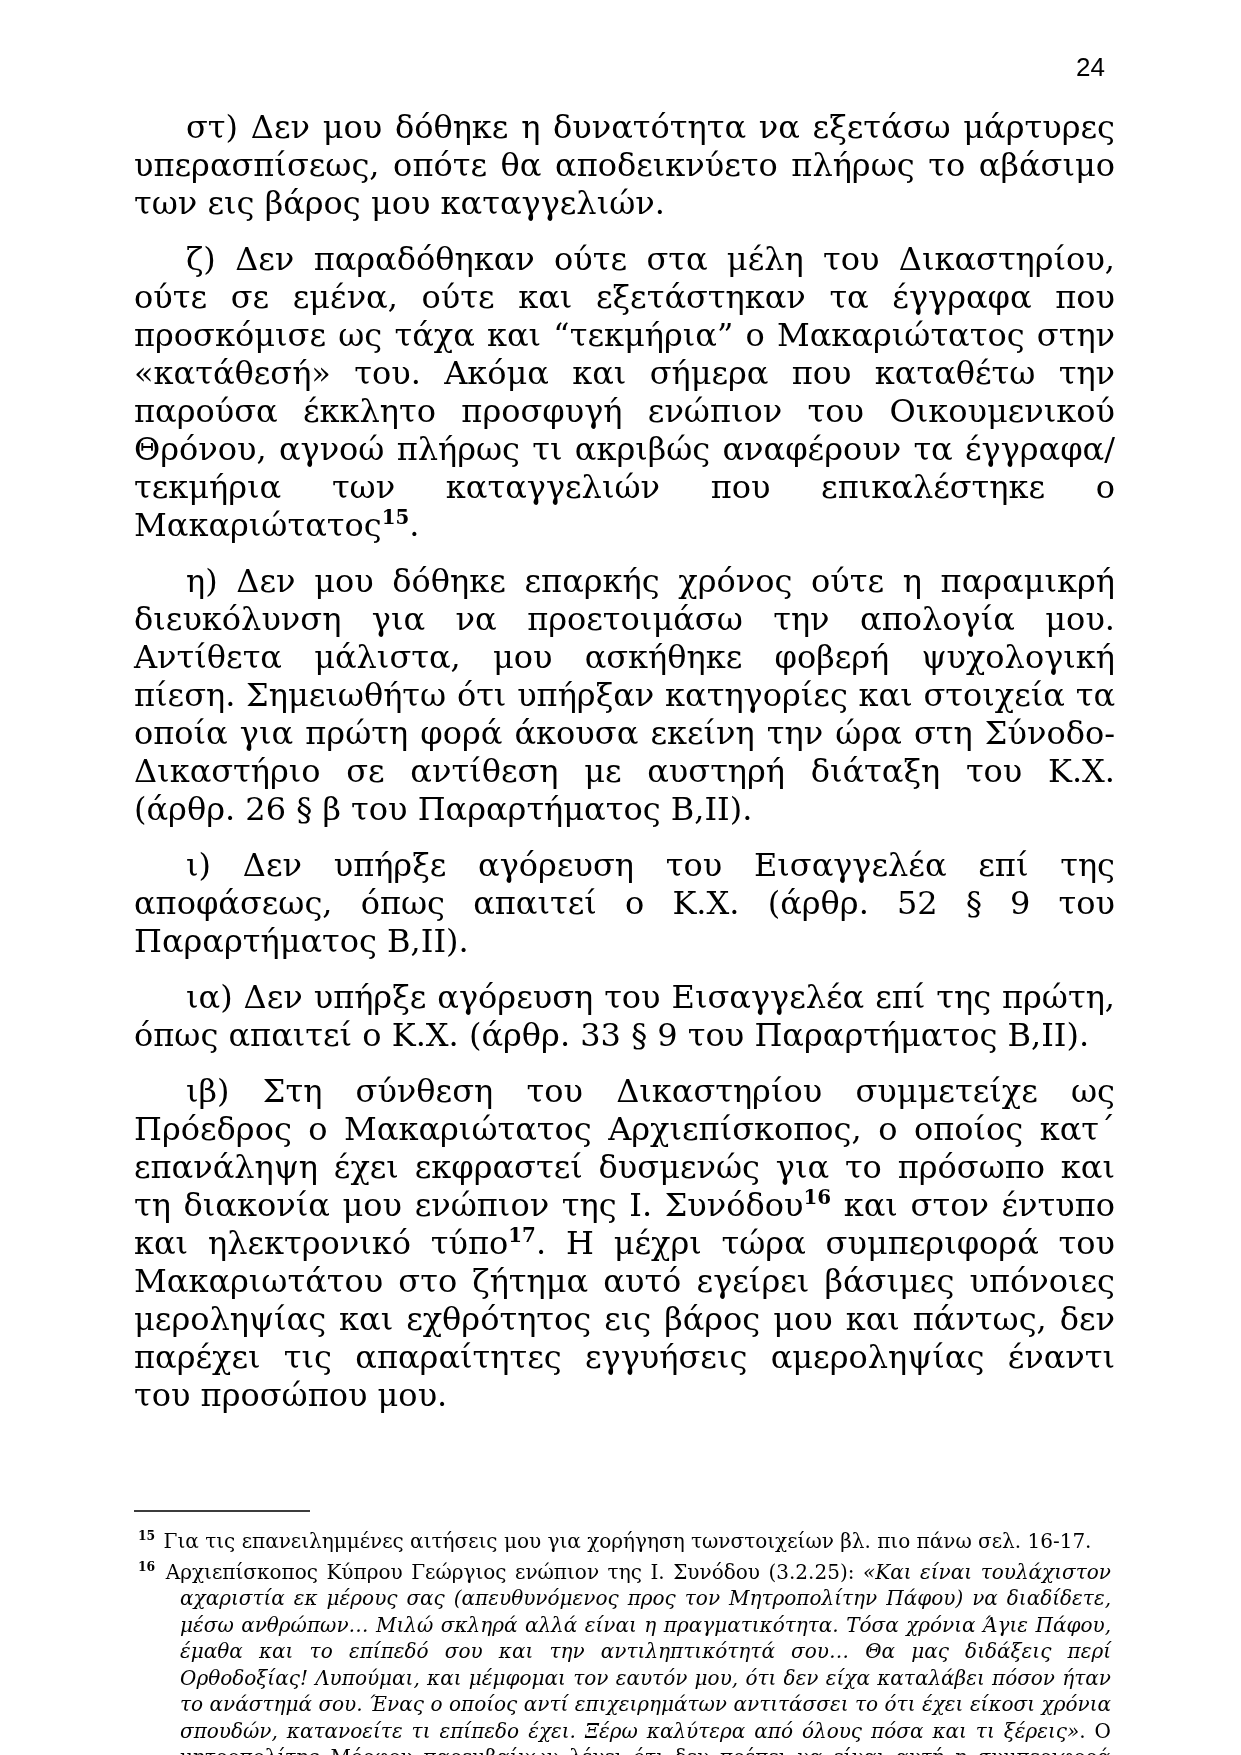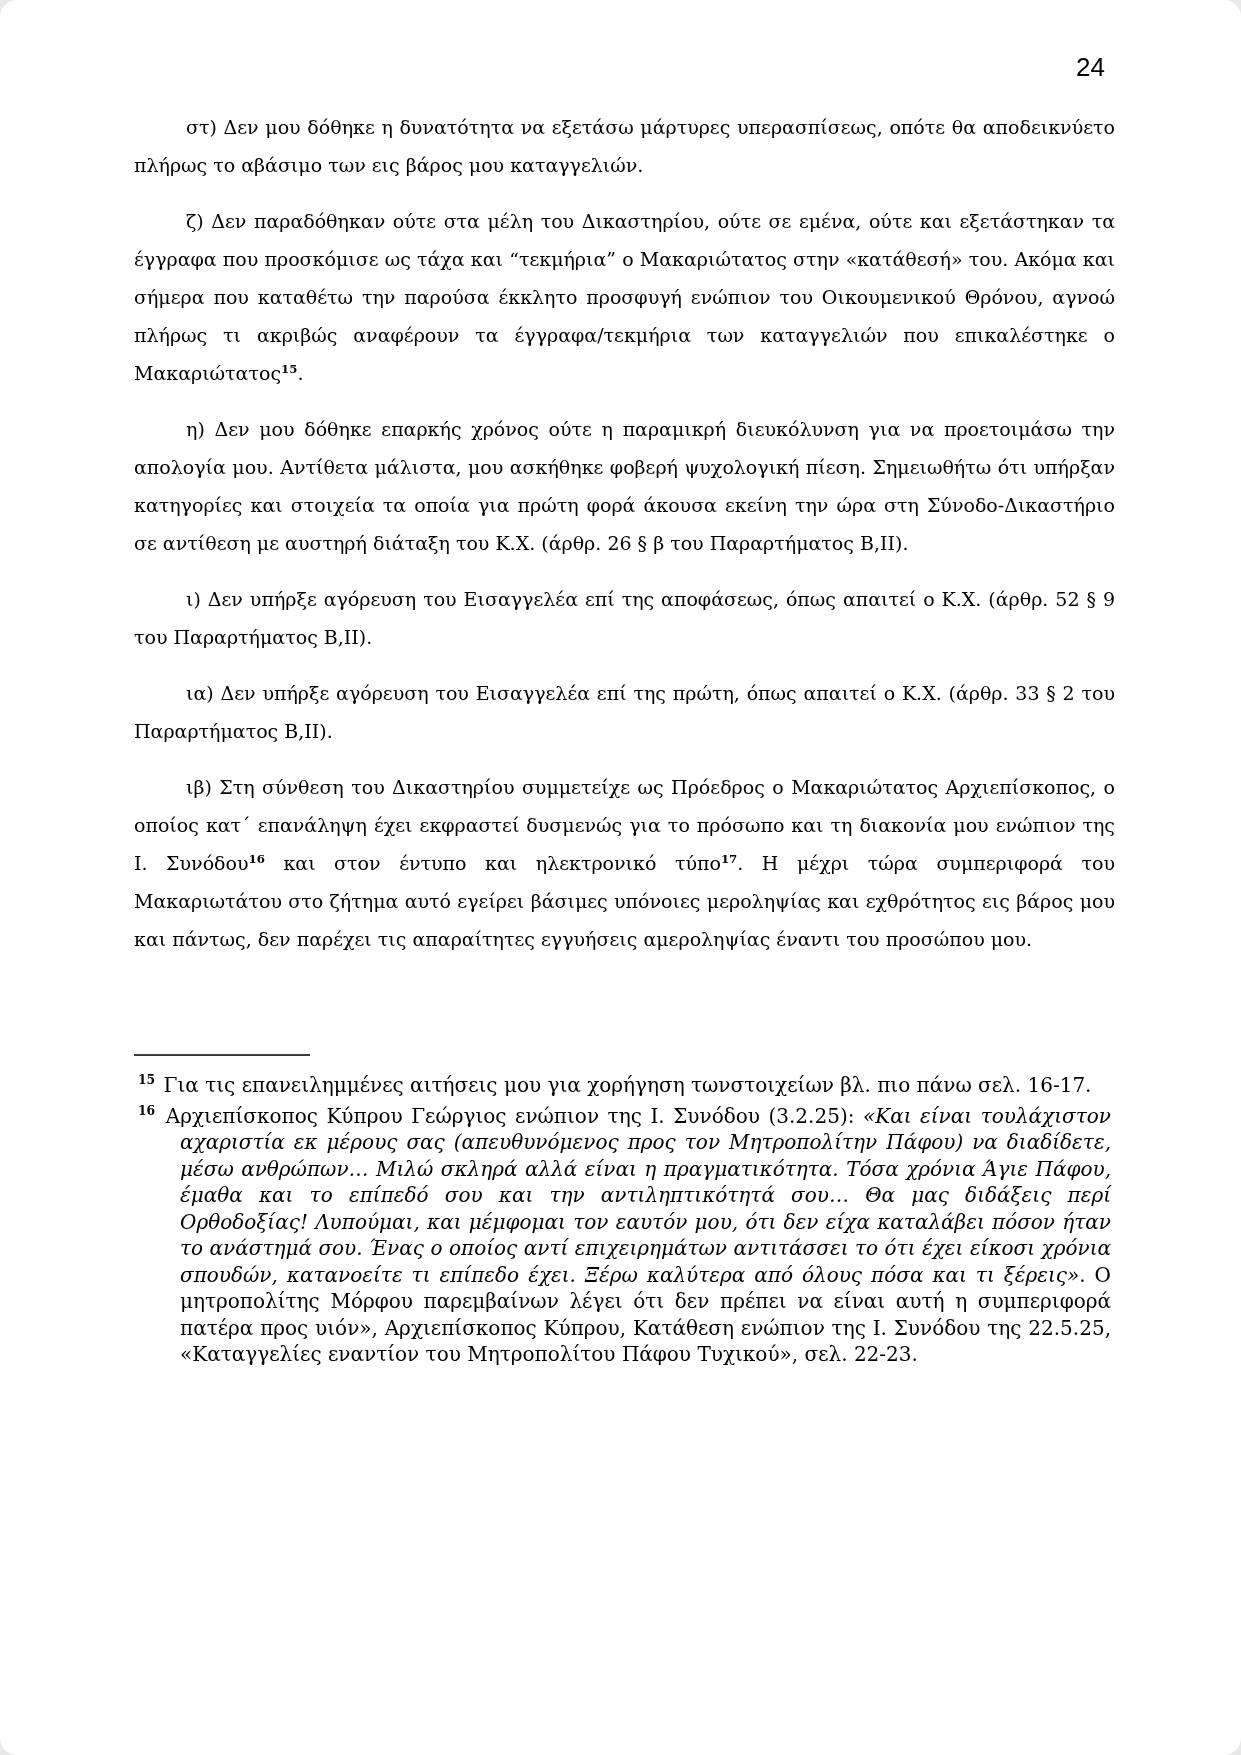--- a/index.html
+++ b/index.html
@@ -7,31 +7,30 @@
     position:relative;
     width:1241px;
     height:1755px;
     margin:0 auto;
     background:#ffffff;
     color:#000;
     font-family:"DejaVu Serif","Liberation Serif",serif;
     box-sizing:border-box;
     padding:52px 126px 0 134px;
     overflow:hidden;
-    border-radius:17px;
   }
   .page-number{
     font-family:"Liberation Sans","DejaVu Sans",sans-serif;
     font-size:26px;
     line-height:30px;
     text-align:right;
     margin:0 10px 26px 0;
   }
   .body-text .para{
-    font-size:19px;
+    font-size:32px;
     line-height:38px;
     text-align:justify;
     text-indent:52px;
     margin:16px 0 18px 0;
   }
   .body-text sup, .footnote sup{
     font-size:0.62em;
     line-height:0;
     vertical-align:super;
     font-weight:bold;
@@ -59,21 +58,21 @@
 <body>
 
 <div class="page">
   <div class="page-number">24</div>
 
   <div class="body-text" id="body-text">
       <div class="para"><span>στ) Δεν μου δόθηκε η δυνατότητα να εξετάσω μάρτυρες υπερασπίσεως, οπότε θα αποδεικνύετο πλήρως το αβάσιμο των εις βάρος μου  καταγγελιών.</span></div>
       <div class="para"><span>ζ) Δεν παραδόθηκαν ούτε στα μέλη του Δικαστηρίου, ούτε σε εμένα, ούτε και εξετάστηκαν τα έγγραφα που προσκόμισε ως τάχα και “τεκμήρια” ο Μακαριώτατος στην «κατάθεσή» του. Ακόμα και σήμερα που καταθέτω την παρούσα έκκλητο προσφυγή ενώπιον του Οικουμενικού Θρόνου, αγνοώ πλήρως τι ακριβώς αναφέρουν τα έγγραφα/τεκμήρια των καταγγελιών που επικαλέστηκε ο Μακαριώτατος</span><sup>15</sup><span>.</span></div>
       <div class="para"><span>η)  Δεν μου δόθηκε επαρκής χρόνος ούτε η παραμικρή διευκόλυνση για να προετοιμάσω την απολογία μου. Αντίθετα μάλιστα, μου ασκήθηκε φοβερή ψυχολογική πίεση. Σημειωθήτω ότι υπήρξαν κατηγορίες και στοιχεία τα οποία για πρώτη φορά άκουσα εκείνη την ώρα στη Σύνοδο-Δικαστήριο σε αντίθεση με αυστηρή διάταξη του Κ.Χ.  (άρθρ. </span><span class="run-b">26 § β</span><span> του Παραρτήματος Β,ΙΙ).</span></div>
       <div class="para"><span>ι) Δεν υπήρξε αγόρευση του Εισαγγελέα επί της αποφάσεως, όπως απαιτεί ο Κ.Χ. (άρθρ. </span><span class="run-b">52 § 9</span><span> του Παραρτήματος Β,ΙΙ).</span></div>
-      <div class="para"><span>ια) Δεν υπήρξε αγόρευση του Εισαγγελέα επί της πρώτη, όπως απαιτεί ο Κ.Χ. (άρθρ. </span><span class="run-b">33 § 2</span><span> του Παραρτήματος Β,ΙΙ).</span></div>
+      <div class="para"><span>ια) Δεν υπήρξε αγόρευση του Εισαγγελέα επί της πρώτη, όπως απαιτεί ο Κ.Χ. (άρθρ. </span><span class="run-b">33 § 9</span><span> του Παραρτήματος Β,ΙΙ).</span></div>
       <div class="para"><span>ιβ) Στη σύνθεση του Δικαστηρίου συμμετείχε ως Πρόεδρος ο Μακαριώτατος Αρχιεπίσκοπος, ο οποίος κατ΄ επανάληψη έχει εκφραστεί δυσμενώς για το πρόσωπο και τη διακονία μου ενώπιον της Ι. Συνόδου</span><sup>16</sup><span> και στον έντυπο και ηλεκτρονικό τύπο</span><sup>17</sup><span>. Η μέχρι τώρα συμπεριφορά του Μακαριωτάτου στο ζήτημα αυτό εγείρει βάσιμες υπόνοιες μεροληψίας και εχθρότητος εις βάρος μου και πάντως, δεν παρέχει τις απαραίτητες εγγυήσεις αμεροληψίας έναντι του προσώπου μου.</span></div>
     </div>
 
   <hr class="footnote-separator">
 
   <div class="footnotes" id="footnotes">
       <div class="footnote"><sup class="fn-marker">15</sup><span> Για τις επανειλημμένες αιτήσεις μου για χορήγηση τωνστοιχείων βλ. πιο πάνω σελ. 16-17.</span></div>
       <div class="footnote"><sup class="fn-marker">16</sup><span> Αρχιεπίσκοπος Κύπρου Γεώργιος ενώπιον της Ι. Συνόδου (3.2.25): </span><span class="run-i">«Και είναι τουλάχιστον αχαριστία εκ μέρους σας (απευθυνόμενος προς τον Μητροπολίτην Πάφου)  να διαδίδετε, μέσω ανθρώπων… Μιλώ σκληρά αλλά είναι η πραγματικότητα. Τόσα χρόνια Άγιε Πάφου, έμαθα και το επίπεδό σου και την αντιληπτικότητά σου… Θα μας διδάξεις περί Ορθοδοξίας! Λυπούμαι, και μέμφομαι τον εαυτόν μου, ότι δεν είχα καταλάβει πόσον ήταν το ανάστημά σου. Ένας ο οποίος αντί επιχειρημάτων αντιτάσσει το ότι έχει είκοσι χρόνια σπουδών, κατανοείτε τι επίπεδο έχει. Ξέρω καλύτερα από όλους πόσα και τι ξέρεις»</span><span>. Ο μητροπολίτης Μόρφου παρεμβαίνων λέγει ότι δεν πρέπει να είναι αυτή η συμπεριφορά πατέρα προς υιόν», Αρχιεπίσκοπος Κύπρου, Κατάθεση ενώπιον της Ι. Συνόδου της 22.5.25, «Καταγγελίες εναντίον του Μητροπολίτου Πάφου Τυχικού», σελ. 22-23.</span></div>
     </div>
 </div>

